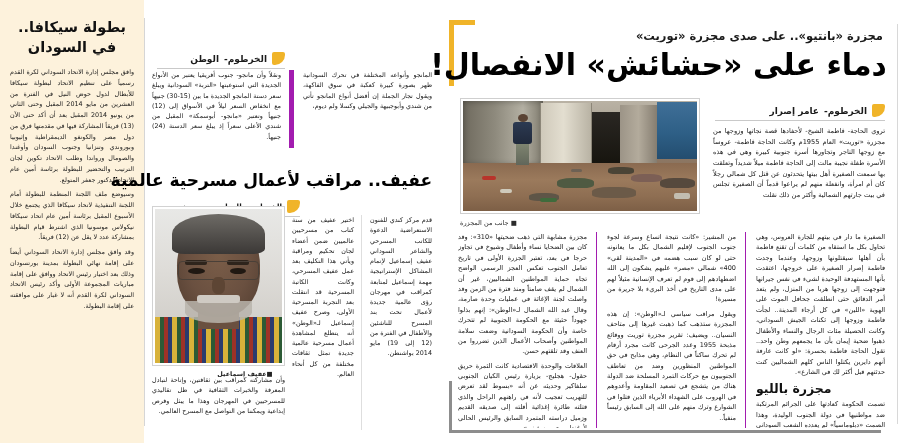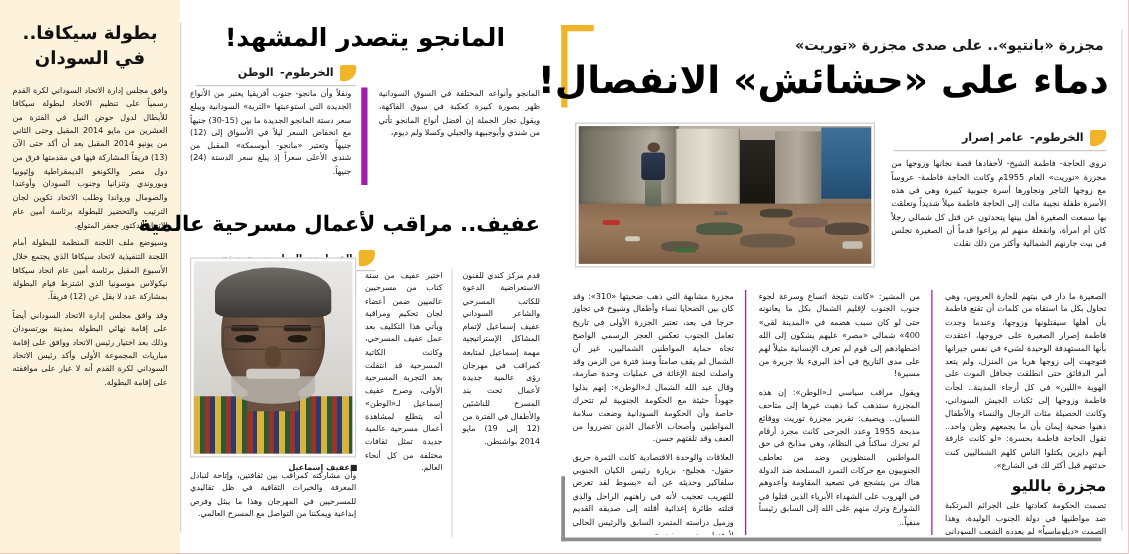--- a/index.html
+++ b/index.html
@@ -189,21 +189,21 @@
     font-size: 6.5px;
     line-height: 1.6;
     text-align: justify;
     color: #161616;
     position: relative;
     overflow: hidden;
   }
   .mcol + .mcol { border-right: 1px solid #a21caf; padding-right: 9px; }
   .mcol p { margin-bottom: 4px; }
   .sub-head {
-    text-align: right;
+    text-align: left;
     font-size: 12.5px;
     font-weight: bold;
     color: #111;
     margin: 4px 0 3px;
     line-height: 1.2;
   }
 
   
   .mid {
     position: absolute;
@@ -288,21 +288,21 @@
   .pt-beard{position:absolute;left:24%;top:60%;width:52%;height:14%;background:#b9b4ac;border-radius:0 0 50% 50%;opacity:.85;}
   .pt-shirt{
     position:absolute; left:0; top:70%; width:100%; height:30%;
     background:
       repeating-linear-gradient(90deg,#d8b23a 0 5px,#2c5a35 5px 9px,#9e3227 9px 13px,#2a3b6e 13px 17px);
   }
   .pt-neck{position:absolute;left:34%;top:66%;width:32%;height:12%;background:#6a5040;}
   .portrait-caption {
     position: absolute;
     top: 370px; left: 60px;
-    width: 82px; text-align: right;
+    width: 82px; text-align: center;
     font-size: 6.4px; color: #222; font-weight: bold;
   }
   .mid-col-2 {
     position: absolute;
     top: 215px; right: 8px; width: 140px; height: 215px;
     display: flex; gap: 8px;
   }
   .mid-col-2 .c {
     flex: 1 1 0; font-size: 6.4px; line-height: 1.6;
     text-align: justify; color: #161616;
@@ -353,33 +353,32 @@
     <div class="sidebar-body">
       <p>وافق مجلس إدارة الاتحاد السوداني لكرة القدم رسمياً على تنظيم الاتحاد لبطولة سيكافا للأبطال لدول حوض النيل في الفترة من العشرين من مايو 2014 المقبل وحتى الثاني من يونيو 2014 المقبل بعد أن أكد حتى الآن (13) فريقاً المشاركة فيها في مقدمتها فرق من دول مصر والكونغو الديمقراطية وإثيوبيا وبوروندي وتنزانيا وجنوب السودان وأوغندا والصومال ورواندا وطلب الاتحاد تكوين لجان الترتيب والتحضير للبطولة برئاسة أمين عام الاتحاد الدكتور جعفر المتولع.</p>
       <p>وسيوضع ملف اللجنة المنظمة للبطولة أمام اللجنة التنفيذية لاتحاد سيكافا الذي يجتمع خلال الأسبوع المقبل برئاسة أمين عام اتحاد سيكافا نيكولاس موسونيا الذي اشترط قيام البطولة بمشاركة عدد لا يقل عن (12) فريقاً.</p>
       <p>وقد وافق مجلس إدارة الاتحاد السوداني أيضاً على إقامة نهائي البطولة بمدينة بورتسودان وذلك بعد اختيار رئيس الاتحاد ووافق على إقامة مباريات المجموعة الأولى وأكد رئيس الاتحاد السوداني لكرة القدم أنه لا غبار على موافقته على إقامة البطولة.</p>
     </div>
   </div>
 
   <div class="mid">
     <div class="mid-divider"></div>
 
-    <div class="mid-head-1">المانجو يتصدر المشهد!</div>
 
     <div class="byline-mid-1">
       <div class="byline-row">
         <span class="byline-mark"></span>
         <span class="byline-text">الخرطوم- </span>
         <span class="byline-text">الوطن</span>
       </div>
       <div class="byline-rule"></div>
     </div>
 
     <div class="mid-cols-1">
-      <div class="c">المانجو وأنواعه المختلفة في السوق السودانية ظهر بصورة كبيرة كعكبة في سوق الفاكهة، ويقول تجار الجملة إن أفضل أنواع المانجو تأتي من شندي وأبوجبيهة والجيلي وكسلا ولم ديوم،</div>
+      <div class="c">المانجو وأنواعه المختلفة في تحرك السودانية ظهر بصورة كبيرة كعكبة في سوق الفاكهة، ويقول تجار الجملة إن أفضل أنواع المانجو تأتي من شندي وأبوجبيهة والجيلي وكسلا ولم ديوم،</div>
       <div class="c">ونقلاً وأن مانجو- جنوب أفريقيا يعتبر من الأنواع الجديدة التي استوعبتها «التربة» السودانية ويبلغ سعر دستة المانجو الجديدة ما بين (15-30) جنيهاً مع انخفاض السعر ليلاً في الأسواق إلى (12) جنيهاً وتعتبر «مانجو- أبوسمكة» المقبل من شندي الأعلى سعراً إذ يبلغ سعر الدستة (24) جنيهاً.</div>
     </div>
 
     <div class="mid-head-2">عفيف.. مراقب لأعمال مسرحية عالمية</div>
 
     <div class="byline-mid-2">
       <div class="byline-row">
         <span class="byline-mark"></span>
         <span class="byline-text">الخرطوم- </span>
         <span class="byline-text">الوطن</span>
@@ -439,20 +438,21 @@
         <div class="ph-body b4"></div>
         <div class="ph-body b5"></div>
         <div class="ph-body b6"></div>
         <div class="ph-debris d1"></div>
         <div class="ph-debris d2"></div>
         <div class="ph-debris d3"></div>
         <div class="ph-debris d4"></div>
         <div class="ph-debris d5"></div>
       </div>
     </div>
+    <div class="photo-caption">■ جانب من المجزرة</div>
 
     <div class="byline-main">
       <div class="byline-row">
         <span class="byline-mark"></span>
         <span class="byline-text">الخرطوم- </span>
         <span class="byline-text">عامر إصرار</span>
       </div>
       <div class="byline-rule"></div>
     </div>
     <div class="main-lead">تروي الحاجة- فاطمة الشيخ- لأحفادها قصة نجاتها وزوجها من مجزرة «توريت» العام 1955م وكانت الحاجة فاطمة- عروساً مع زوجها التاجر وتجاورها أسرة جنوبية كبيرة وهي في هذه الأسرة طفلة نجيبة مالت إلى الحاجة فاطمة ميلاً شديداً وتعلقت بها سمعت الصغيرة أهل بيتها يتحدثون عن قتل كل شمالي رجلاً كان أم امرأة، وانفعلة منهم لم يراعوا قدماً أن الصغيرة تجلس في بيت جارتهم الشمالية وأكثر من ذلك نقلت</div>

